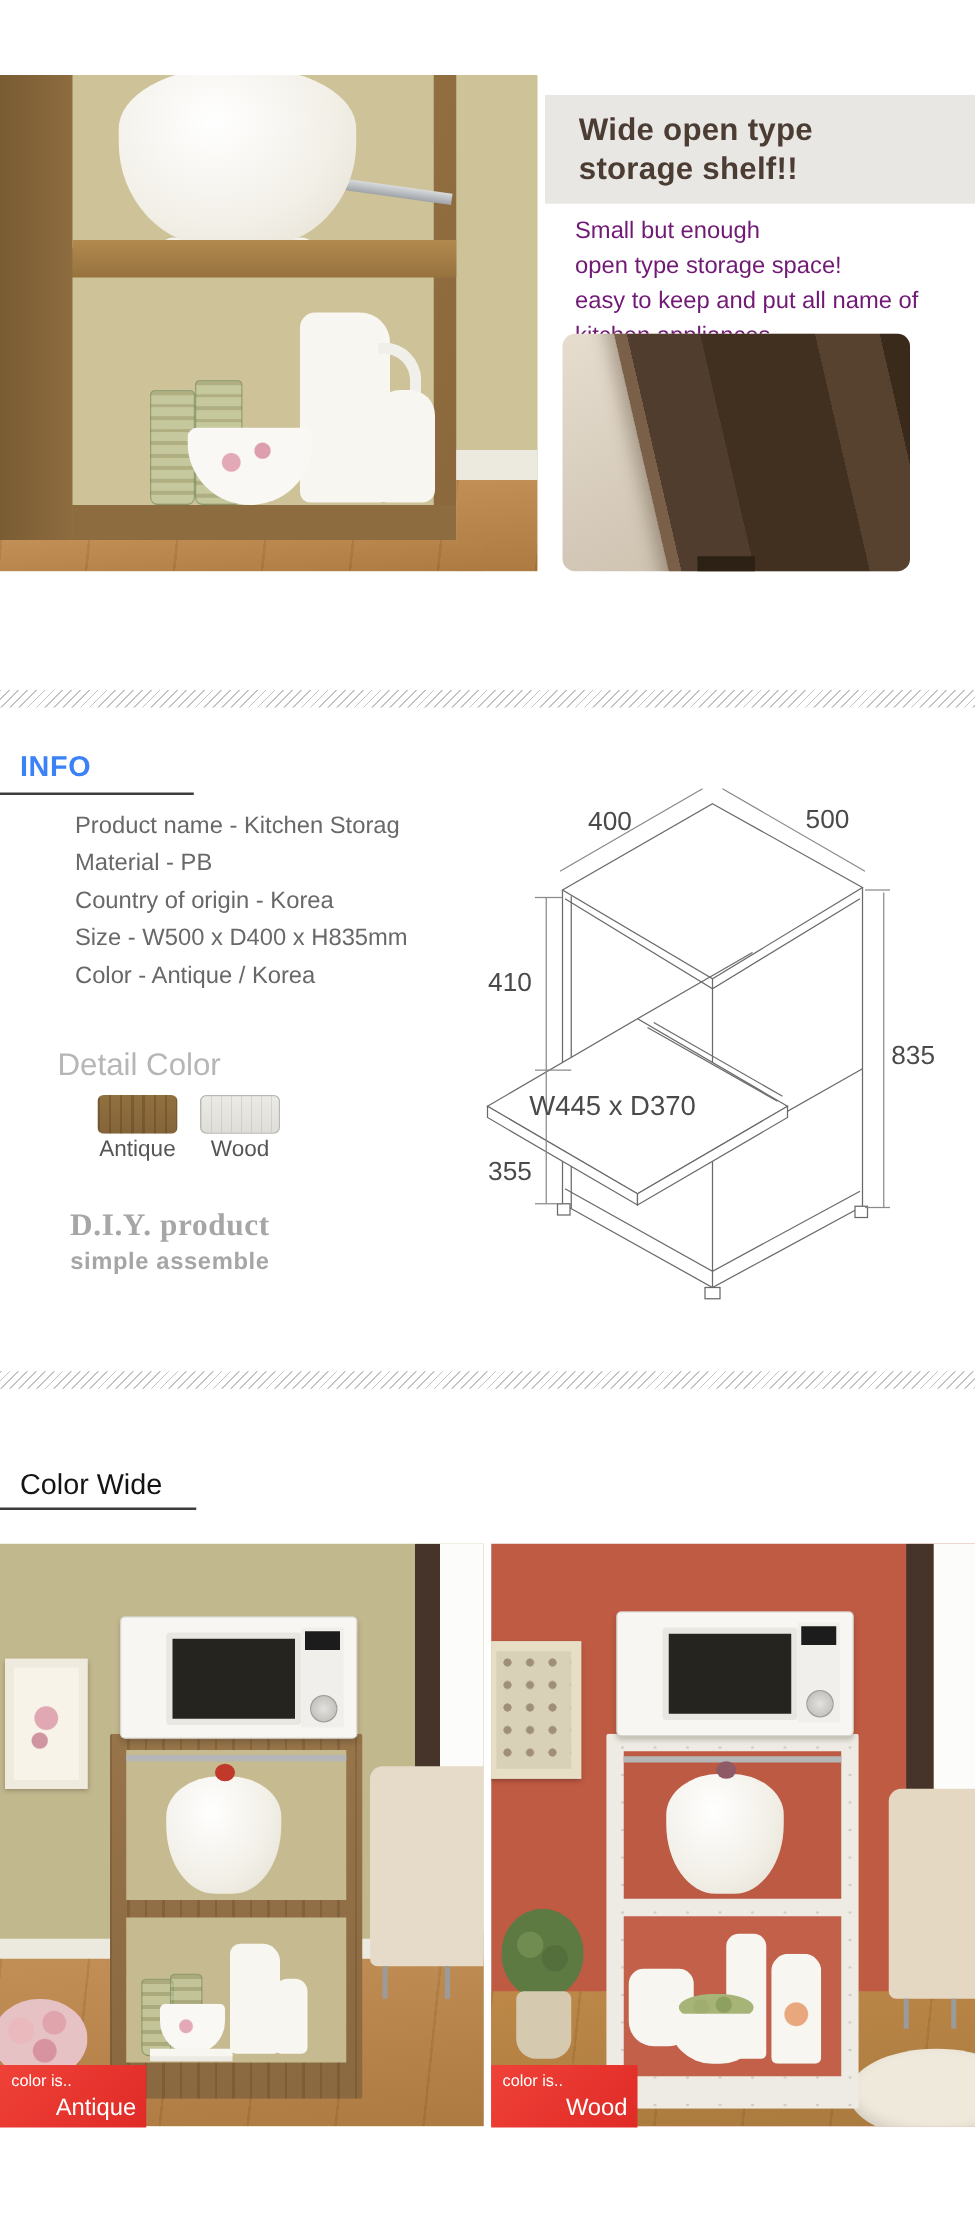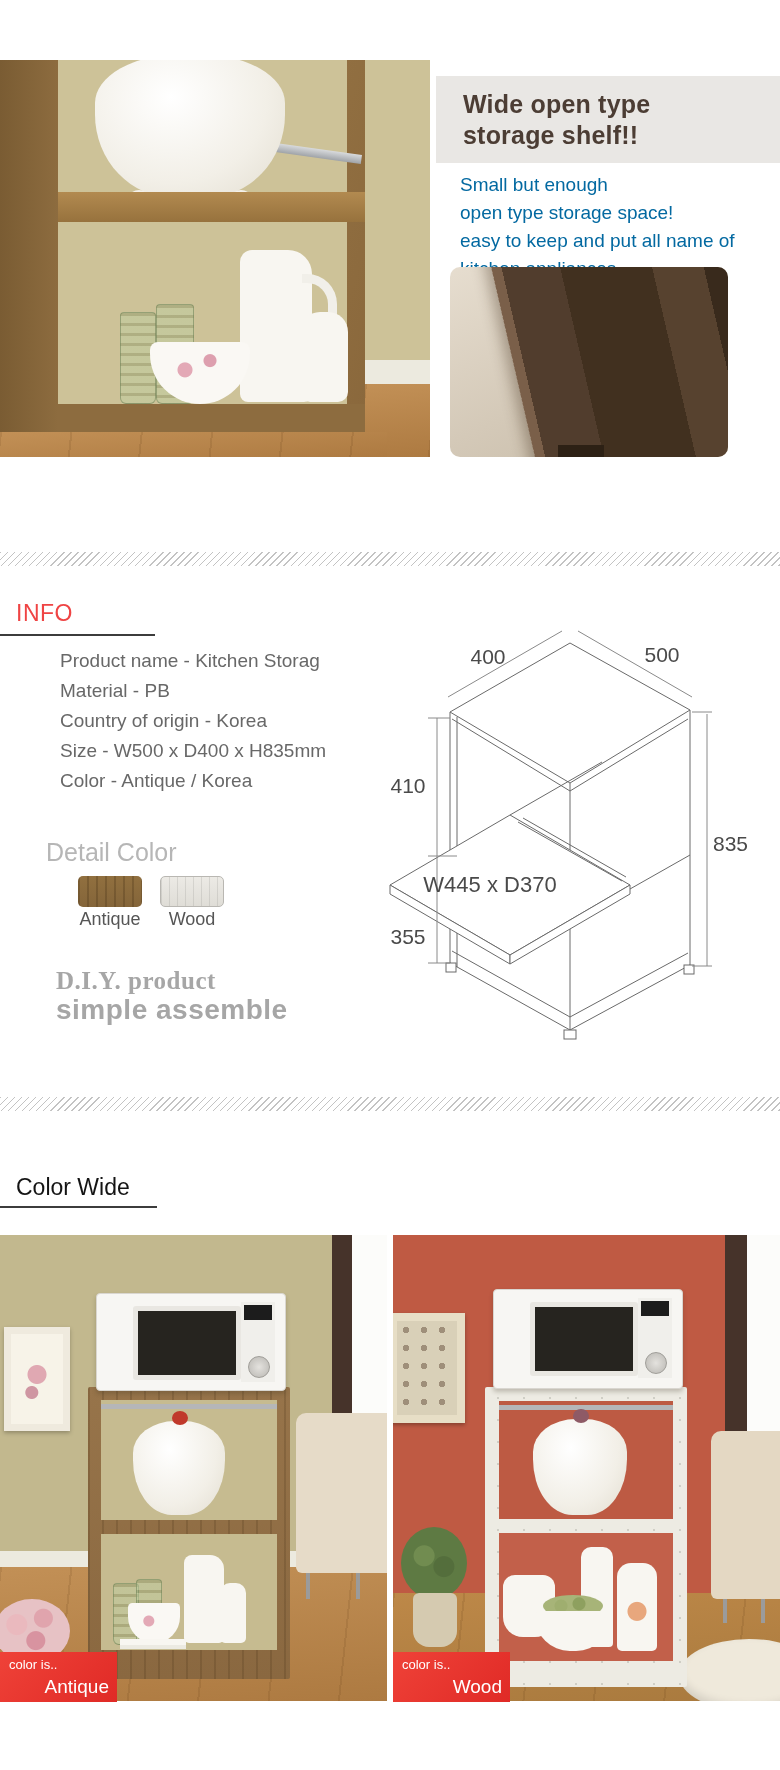--- a/index.html
+++ b/index.html
@@ -5,48 +5,48 @@
   html,body{margin:0;padding:0;background:#fff;}
   .page{position:relative;width:780px;height:1770px;margin:0 auto;background:#fff;
         font-family:"Liberation Sans",sans-serif;overflow:hidden;}
   .abs{position:absolute;}
 
   
   .hero-photo{position:absolute;left:0;top:60px;width:430px;height:397px;background:#cdc298;overflow:hidden;}
   .intro-box{position:absolute;left:436px;top:76px;width:380px;height:87px;background:#e9e7e4;
              padding:13px 0 0 27px;box-sizing:border-box;}
   .intro-heading{font-size:25px;line-height:31px;font-weight:bold;color:#4c3d34;letter-spacing:.2px;}
-  .intro-body{position:absolute;left:460px;top:171px;width:310px;font-size:19px;line-height:28px;color:#0369a1;}
+  .intro-body{position:absolute;left:460px;top:171px;width:310px;font-size:19px;line-height:28px;color:#701a75;}
   .foot-photo{position:absolute;left:450px;top:267px;width:278px;height:190px;border-radius:10px;overflow:hidden;
               background:linear-gradient(155deg,#e6ddcf 0%,#d4c9b8 55%,#c6bAA6 100%);}
   .fp-door{position:absolute;left:66px;top:-58px;width:280px;height:300px;transform:rotate(-13deg);
            background:linear-gradient(90deg,#7a5f49 0 10px,#513d2d 10px 24%,#41301f 24% 56%,#57422f 56% 74%,#392a1c 74%);
            box-shadow:-6px 6px 14px rgba(60,40,20,.35);}
   .fp-foot{position:absolute;left:108px;top:178px;width:46px;height:16px;background:#2d2115;}
 
   
   .stripe{position:absolute;left:0;width:780px;height:14px;
           background:repeating-linear-gradient(135deg,#c3c3c3 0 1px,#ffffff 1px 5px);}
 
   
-  .info-title{position:absolute;left:16px;top:600px;font-size:23px;font-weight:normal;color:#ef4444;letter-spacing:.5px;text-align:center;}
+  .info-title{position:absolute;left:16px;top:600px;font-size:23px;font-weight:bold;color:#3b82f6;letter-spacing:.5px;text-align:center;}
   .rule{position:absolute;height:2px;background:#3c3c3c;}
   .info-list{position:absolute;left:60px;top:646px;font-size:19px;line-height:30px;color:#686868;}
   .detail-title{position:absolute;left:46px;top:838px;font-size:25px;color:#b6b6b6;}
   .swatch{position:absolute;top:876px;width:64px;height:31px;border-radius:5px;}
   .swatch-antique{left:78px;background:
       repeating-linear-gradient(90deg,rgba(60,40,15,.25) 0 2px,transparent 2px 9px),
       linear-gradient(#91703f,#84653a);}
   .swatch-wood{left:160px;background:
       repeating-linear-gradient(90deg,rgba(150,150,145,.25) 0 1px,transparent 1px 8px),
       linear-gradient(#eceae5,#dfddd7);border:1px solid #b9b7b2;box-sizing:border-box;}
   .swatch-label{position:absolute;top:909px;width:64px;text-align:center;font-size:18px;color:#555;}
   .diy{position:absolute;left:56px;top:966px;font-weight:bold;color:#a6a6a6;letter-spacing:.5px;}
   .diy-l1{font-size:25px;line-height:29px;font-family:Liberation Serif, serif;}
-  .diy-l2{font-size:28px;line-height:30px;}
+  .diy-l2{font-size:19px;line-height:30px;text-align:center;}
   .diagram{position:absolute;left:340px;top:600px;width:440px;height:450px;}
   .diagram text{font-family:"Liberation Sans",sans-serif;fill:#4a4a4a;stroke:none;}
 
   
   .cv-title{position:absolute;left:16px;top:1174px;font-size:23px;color:#141414;}
   .photo{position:absolute;top:1235px;width:387px;height:466px;overflow:hidden;}
   .photo-antique{left:0;background:#c2b88e;}
   .photo-wood{left:393px;background:#bf5a43;}
 
   .wframe{position:absolute;background:#46332a;}

